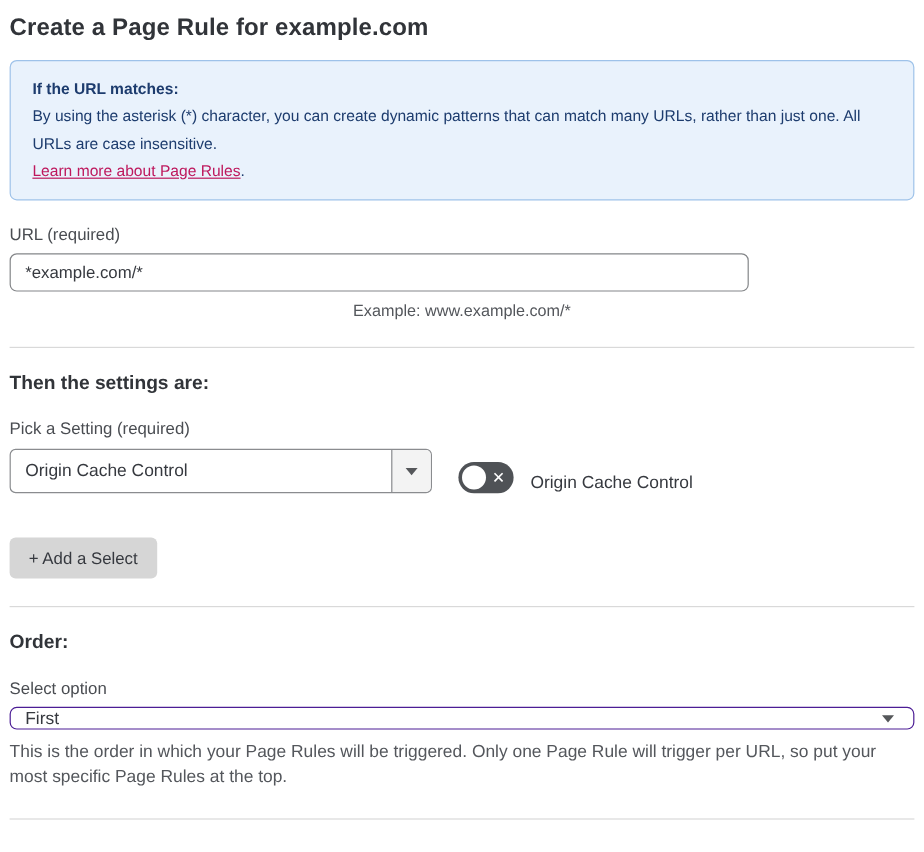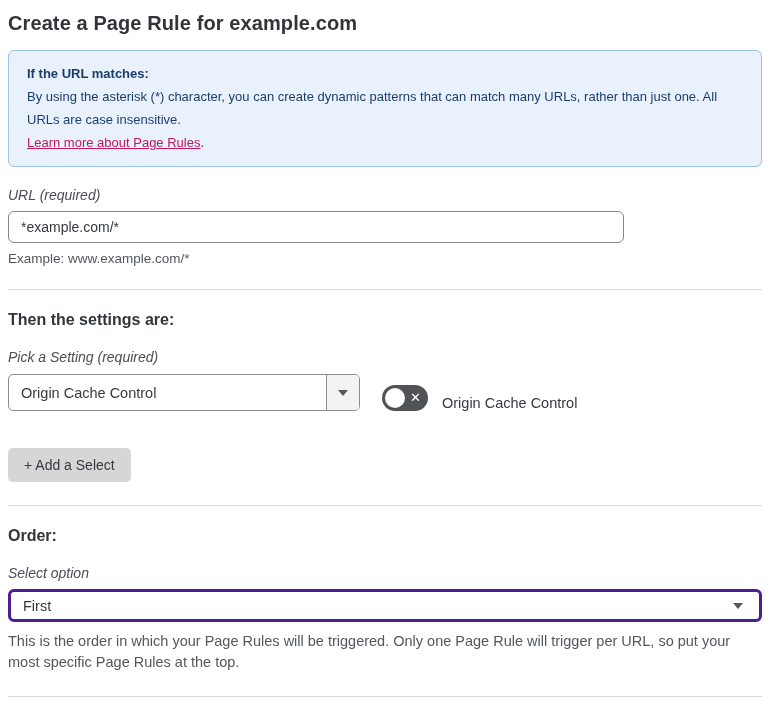--- a/index.html
+++ b/index.html
@@ -25,31 +25,31 @@
     color: #1d3c6e;
     font-size: 13px;
     line-height: 23px;
   }
   .info-box .info-heading { font-weight: 700; }
   .info-box .info-link {
     color: #be185d; text-decoration: underline; cursor: pointer;
   }
 
   .field-label {
-    font-size: 14px; color: #4a4d52; margin-top: 20px; display: block; font-style: italic;
+    font-size: 14px; color: #4a4d52; margin-top: 20px; display: block;
   }
   .text-input {
     margin-top: 8px;
     width: 616px; height: 32px;
     border: 1px solid #848689; border-radius: 6px;
     padding: 0 12px; font-size: 14px; color: #36393f;
     font-family: "Liberation Sans", "DejaVu Sans", sans-serif;
     outline: none; background: #fff; display: block;
   }
-  .helper-text { font-size: 13.5px; color: #54575c; margin-top: 8px; }
+  .helper-text { font-size: 13.5px; color: #54575c; margin-top: 8px; text-align: center; }
 
   .divider { border: none; border-top: 1px solid #d9d9d9; margin-top: 23px; }
 
   .section-heading { font-size: 16px; font-weight: 700; color: #313439; margin-top: 21px; }
 
   .picker-row { display: flex; align-items: flex-end; margin-top: 9px; }
   .dropdown {
     display: flex; align-items: stretch;
     width: 352px; height: 37px;
     border: 1px solid #8a8c8f; border-radius: 5px;
@@ -88,22 +88,22 @@
     display: inline-block; border: none; cursor: pointer;
     font-family: "Liberation Sans", "DejaVu Sans", sans-serif;
     font-size: 14px; color: #36393f;
     background: #d6d6d6; border-radius: 5px;
     padding: 9px 16px;
   }
   .add-setting-btn { margin-top: 37px; }
 
   .select-widget {
     margin-top: 8px;
-    width: 754px; height: 33px;
-    border: 3px solid #4c1d95; border-radius: 6px;
+    width: 754px; height: 19px;
+    border: 1px solid #4c1d95; border-radius: 6px;
     background: #fff; display: flex; align-items: center;
     padding: 0 16px 0 12px; cursor: pointer; position: relative;
   }
   .select-widget .select-value { flex: 1; font-size: 14.5px; color: #36393f; }
 
   .order-helper {
     margin-top: 9px; font-size: 14.5px; color: #54575c; line-height: 21px;
     max-width: 752px;
   }
 </style>

